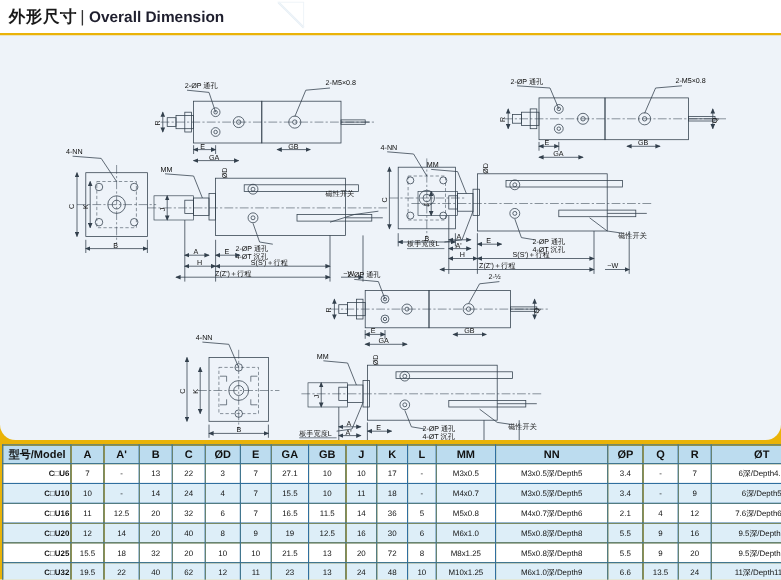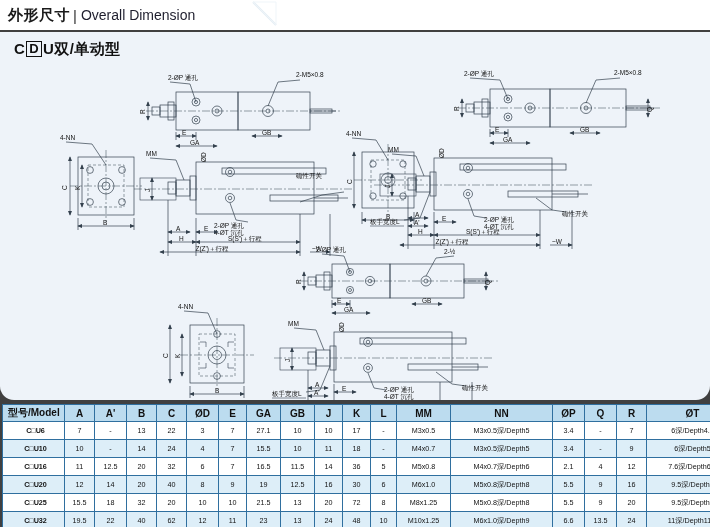--- a/index.html
+++ b/index.html
@@ -2,38 +2,38 @@
 <html><head>
 <meta charset="utf-8">
 <style>
   * { box-sizing: border-box; margin: 0; padding: 0; }
   html, body {
     width: 710px; height: 527px;
     background: #ffffff;
     font-family: "Liberation Sans", sans-serif;
     overflow: hidden;
   }
-  #root { position: relative; width: 710px; height: 527px; background: #404040; }
+  #root { position: relative; width: 710px; height: 527px; background: #eab308; }
 
   
   .page-header {
     position: absolute; left: 0; top: 0; width: 710px; height: 30px;
     background: #ffffff;
     display: flex; align-items: center;
   }
   .hdr-cn {
     font-size: 15px; font-weight: bold; color: #1a1a1a;
     margin-left: 8px; letter-spacing: .5px;
   }
   .hdr-bar {
     display: inline-block; margin: 0 4px 0 3px;
     font-size: 15px; color: #333; font-weight: 400;
   }
   .hdr-en {
-    font-size: 14px; color: #1f1f2e; font-weight: 400;
+    font-size: 14px; color: #1f1f2e; font-weight: 700;
   }
   .hdr-deco {
     position: absolute; left: 252px; top: 1px; width: 34px; height: 26px;
     opacity: .5;
   }
 
   
   .panel {
     position: absolute; left: 0; top: 32px; width: 710px; height: 368px;
     background: #eef3f9;
@@ -76,42 +76,39 @@
     overflow: hidden;
   }
   table.spec th {
     background: #bcdcef;
     font-weight: bold;
     font-size: 10px;
     height: 17px;
   }
   table.spec tbody tr:nth-child(odd) td { background: #ffffff; }
   table.spec tbody tr:nth-child(even) td { background: #ddeef8; }
-  table.spec td.model, table.spec th.model { text-align: center; padding-left: 5px; font-weight: bold; }
+  table.spec td.model, table.spec th.model { text-align: right; padding-left: 5px; font-weight: bold; }
   table.spec th.model { text-align: left; }
 </style>
 </head>
 <body>
 <div id="root">
 
 <div class="page-header">
   <span class="hdr-cn">外形尺寸</span>
   <span class="hdr-bar">|</span>
   <span class="hdr-en">Overall Dimension</span>
   <svg class="hdr-deco" viewBox="0 0 34 26">
     <path d="M1 1 L24 24" stroke="#c9dbe9" stroke-width="2" fill="none"></path>
     <path d="M1 1 L24 1 L24 24 Z" stroke="#dfeaf3" stroke-width="1" fill="none"></path>
   </svg>
 </div>
 
 <div class="panel">
 
-  <div class="panel-title">
-    <span>C</span><span class="boxchar">D</span><span>U双/单动型</span>
-  </div>
 
   <svg class="dwg" viewBox="0 0 710 368" xmlns="http://www.w3.org/2000/svg">
     <defs>
       <marker id="ar" markerWidth="7" markerHeight="6" refX="6" refY="3" orient="auto">
         <path d="M0,0 L7,3 L0,6 z" fill="#33404d"></path>
       </marker>
       <marker id="arS" markerWidth="7" markerHeight="6" refX="1" refY="3" orient="auto">
         <path d="M7,0 L0,3 L7,6 z" fill="#33404d"></path>
       </marker>
     </defs>

